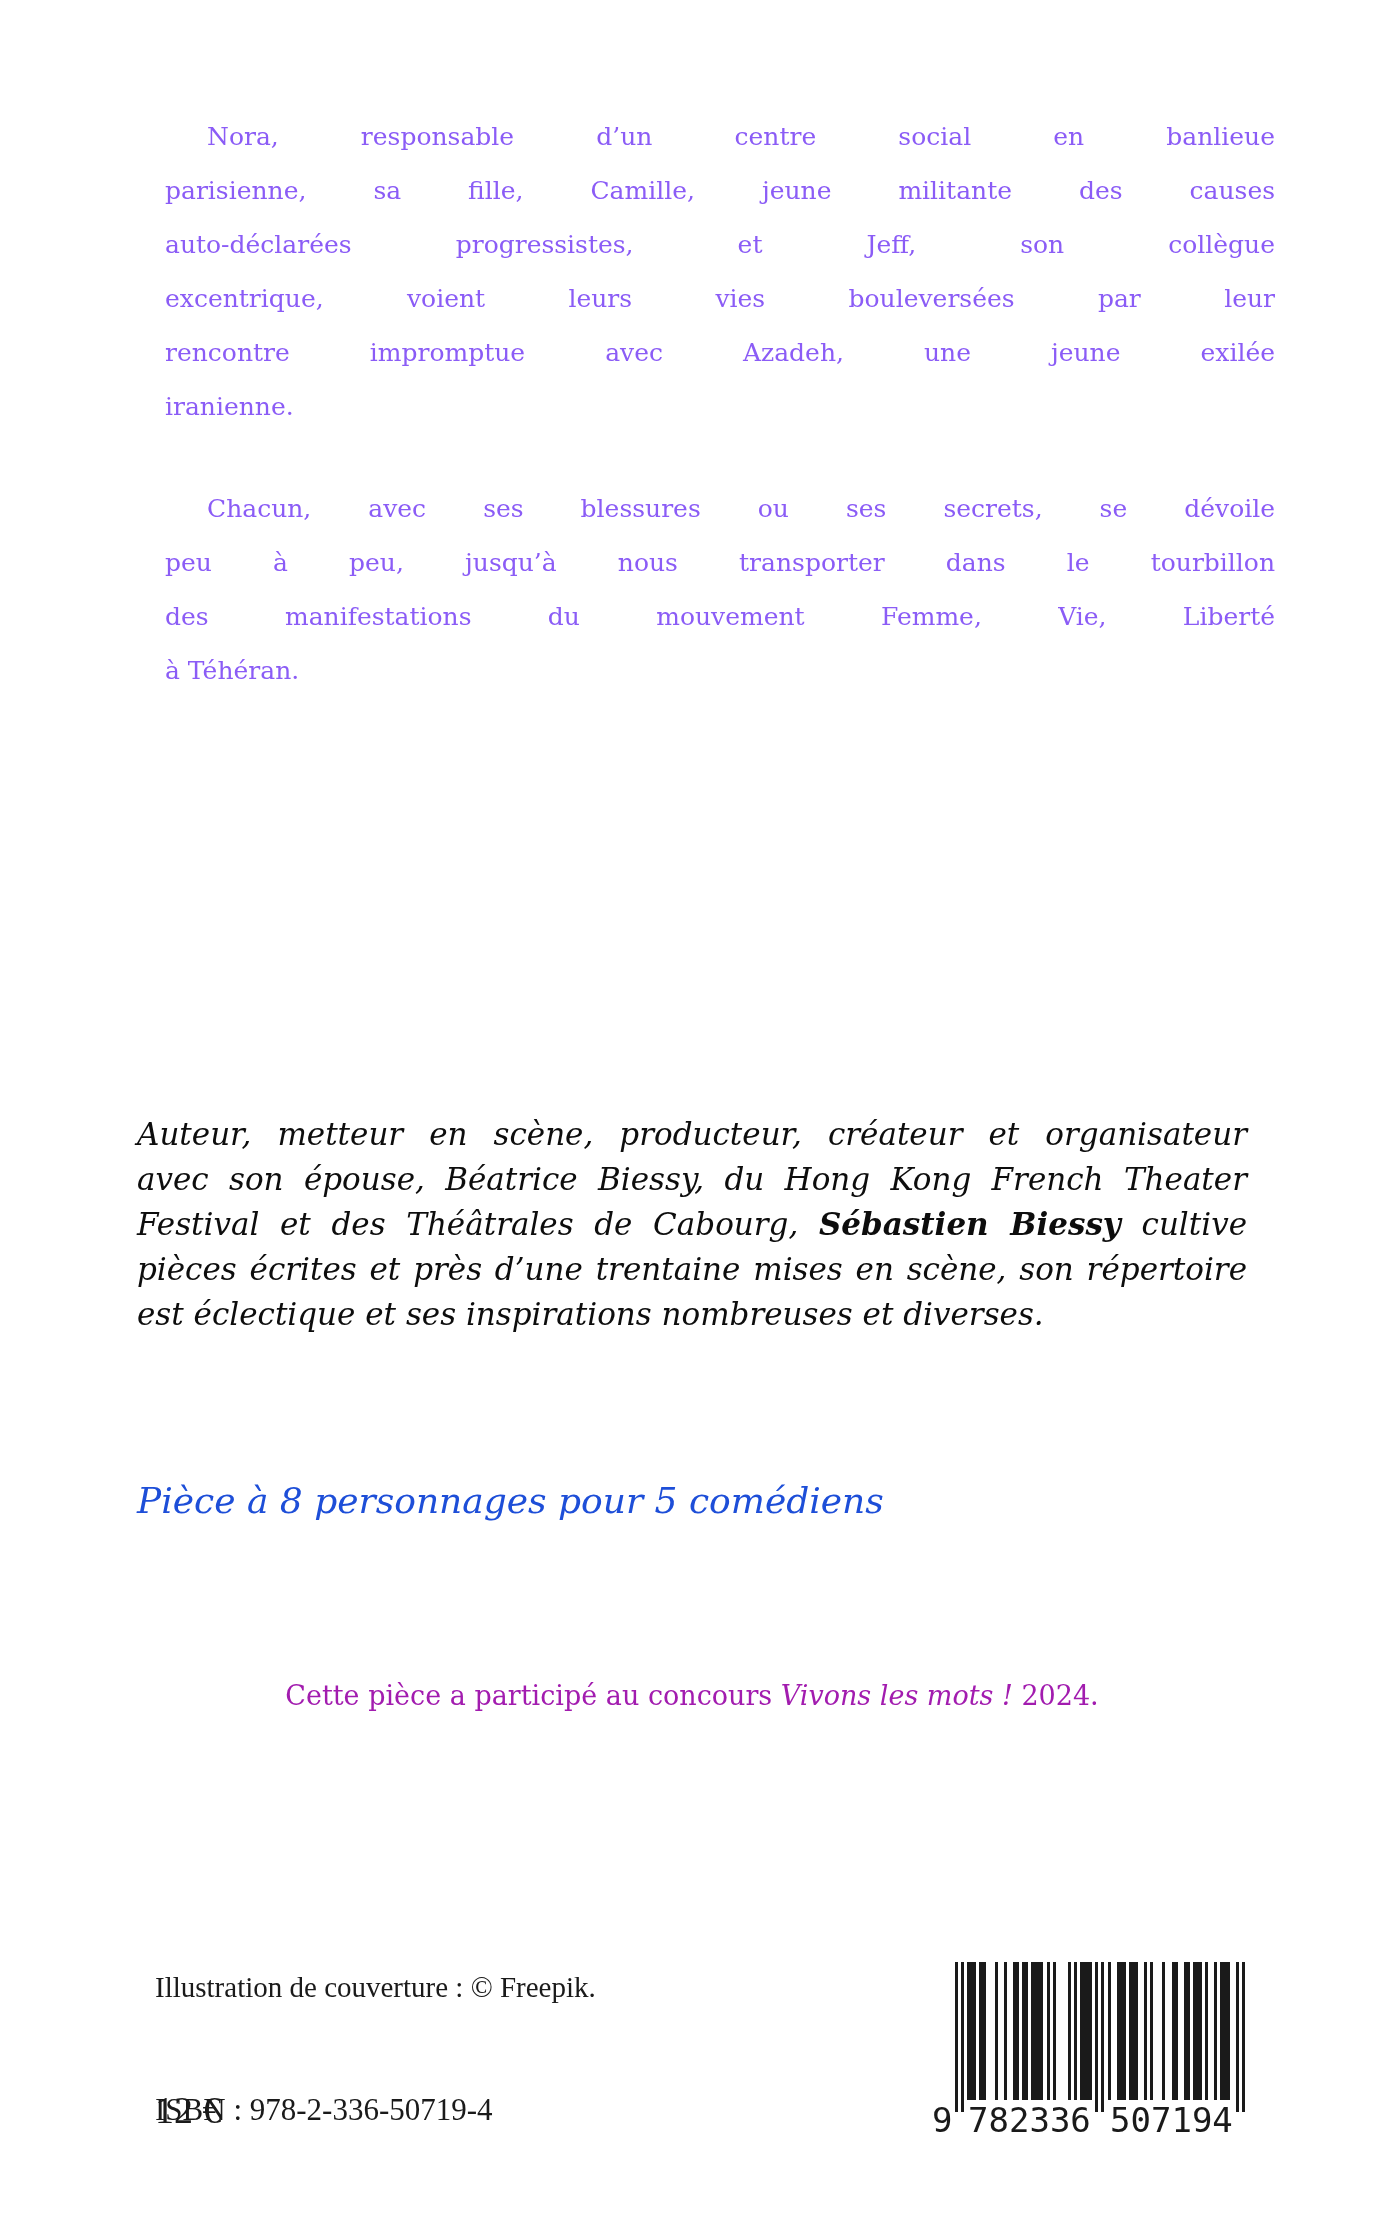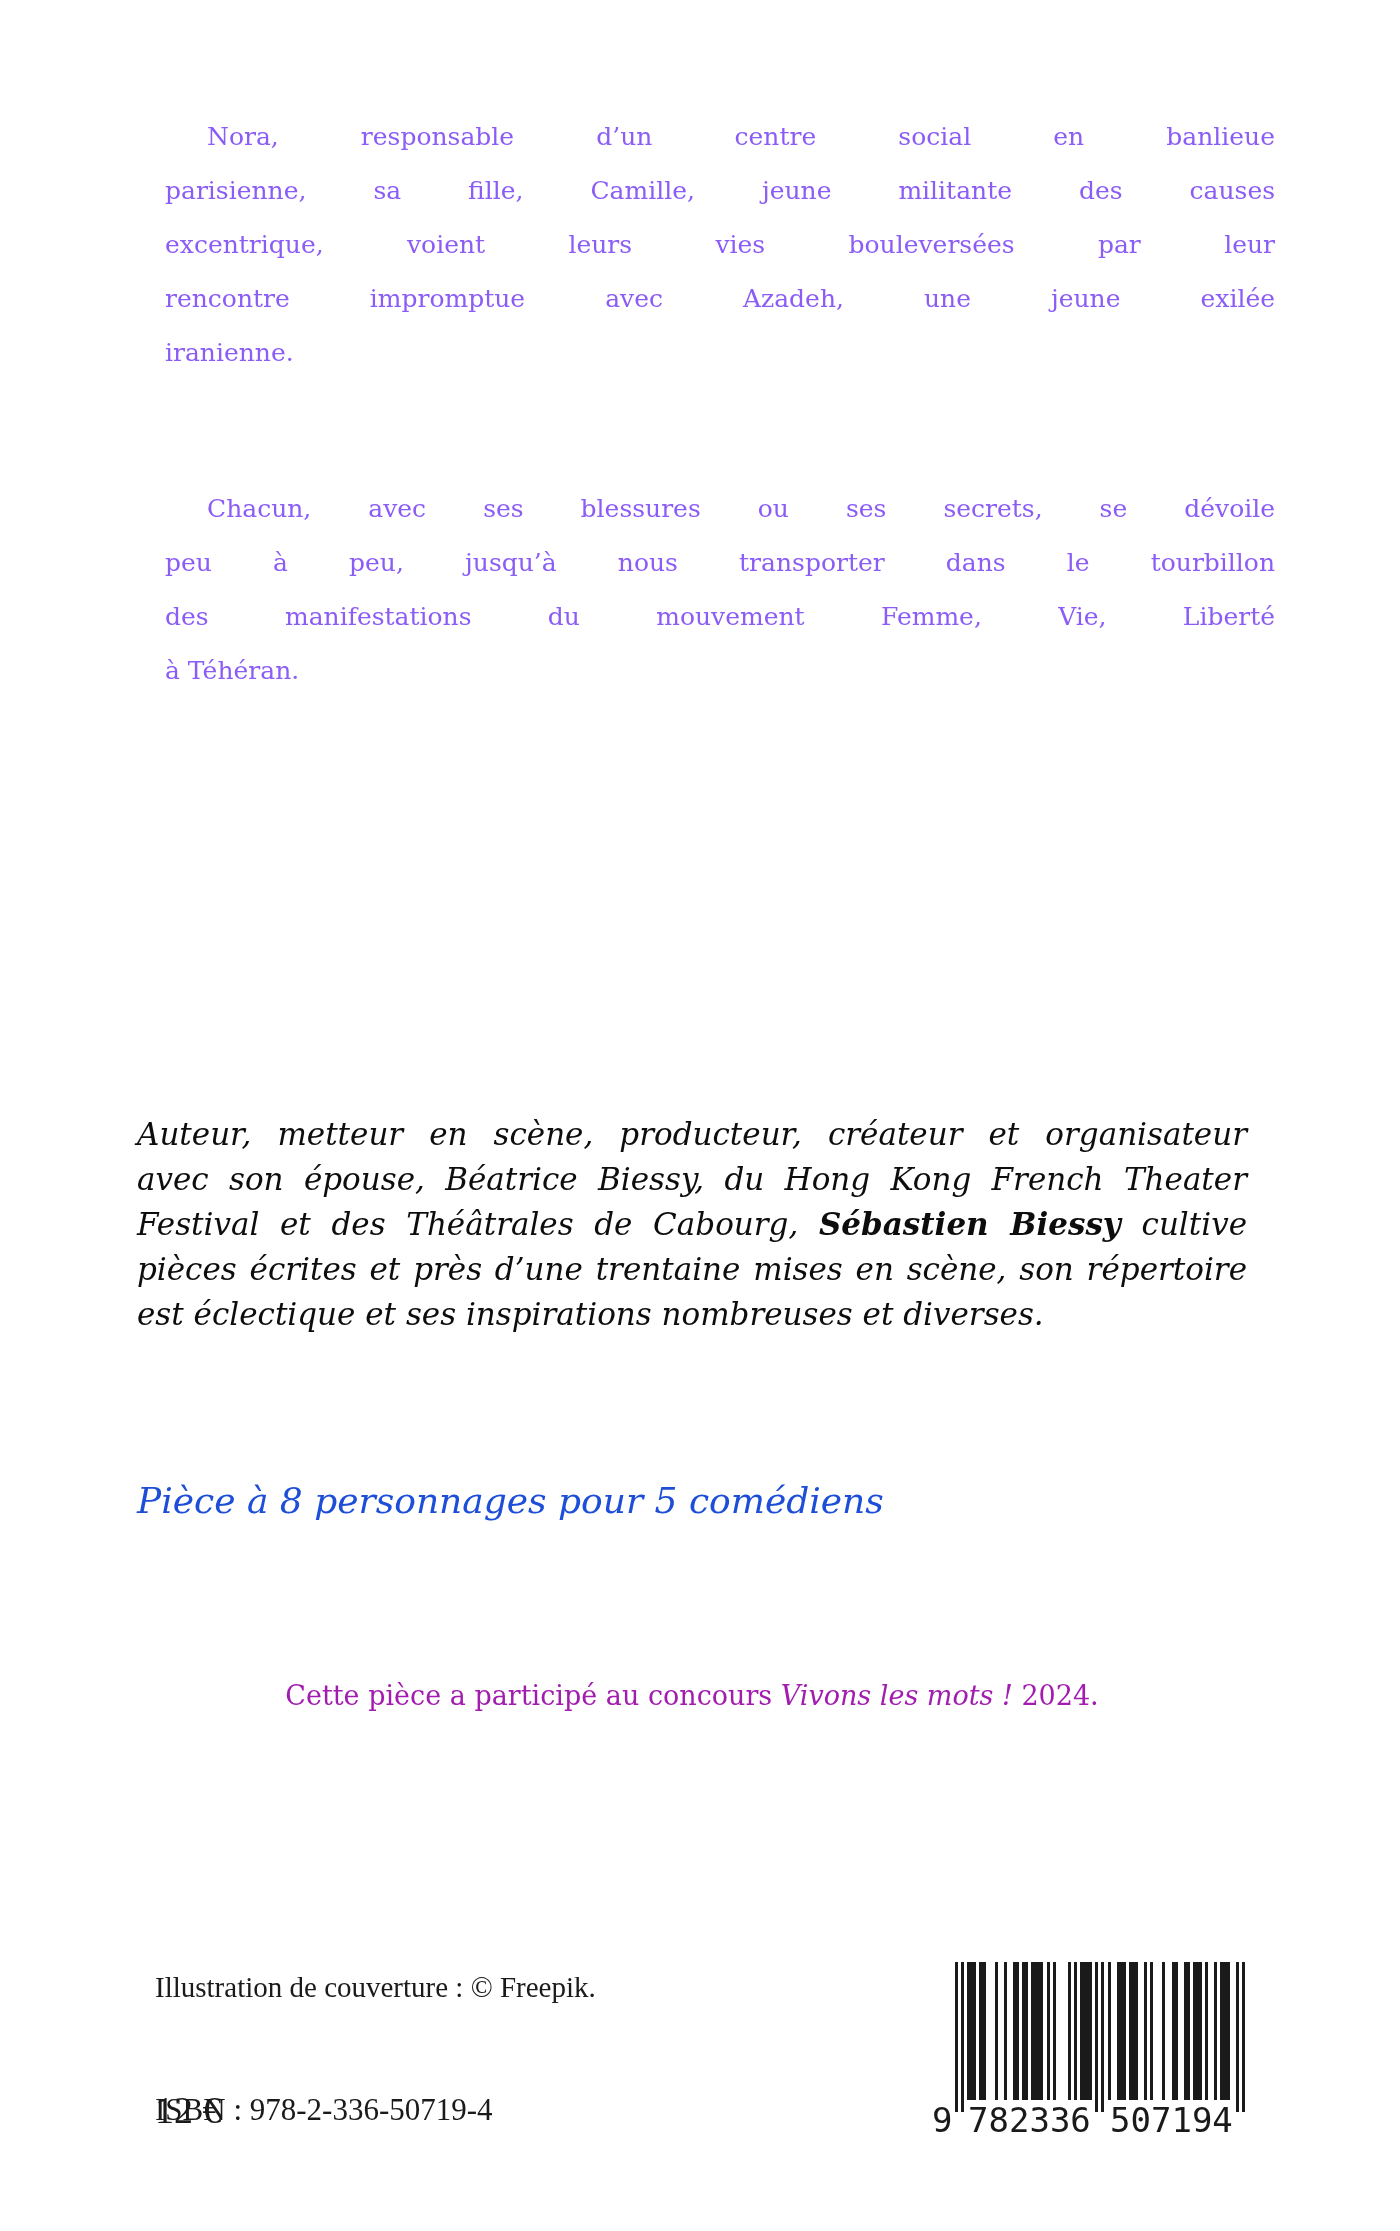--- a/index.html
+++ b/index.html
@@ -114,20 +114,21 @@
   }
 </style>
 </head>
 <body>
 
 <div class="page">
 
   <div class="block synopsis p1">
     <div class="jline indent">Nora, responsable d’un centre social en banlieue</div>
     <div class="jline">parisienne, sa fille, Camille, jeune militante des causes</div>
+    <div class="jline">auto-déclarées progressistes, et Jeff, son collègue</div>
     <div class="jline">excentrique, voient leurs vies bouleversées par leur</div>
     <div class="jline">rencontre impromptue avec Azadeh, une jeune exilée</div>
     <div class="jline last">iranienne.</div>
   </div>
 
   <div class="block synopsis p2">
     <div class="jline indent">Chacun, avec ses blessures ou ses secrets, se dévoile</div>
     <div class="jline">peu à peu, jusqu’à nous transporter dans le tourbillon</div>
     <div class="jline">des manifestations du mouvement Femme, Vie, Liberté</div>
     <div class="jline last">à Téhéran.</div>

